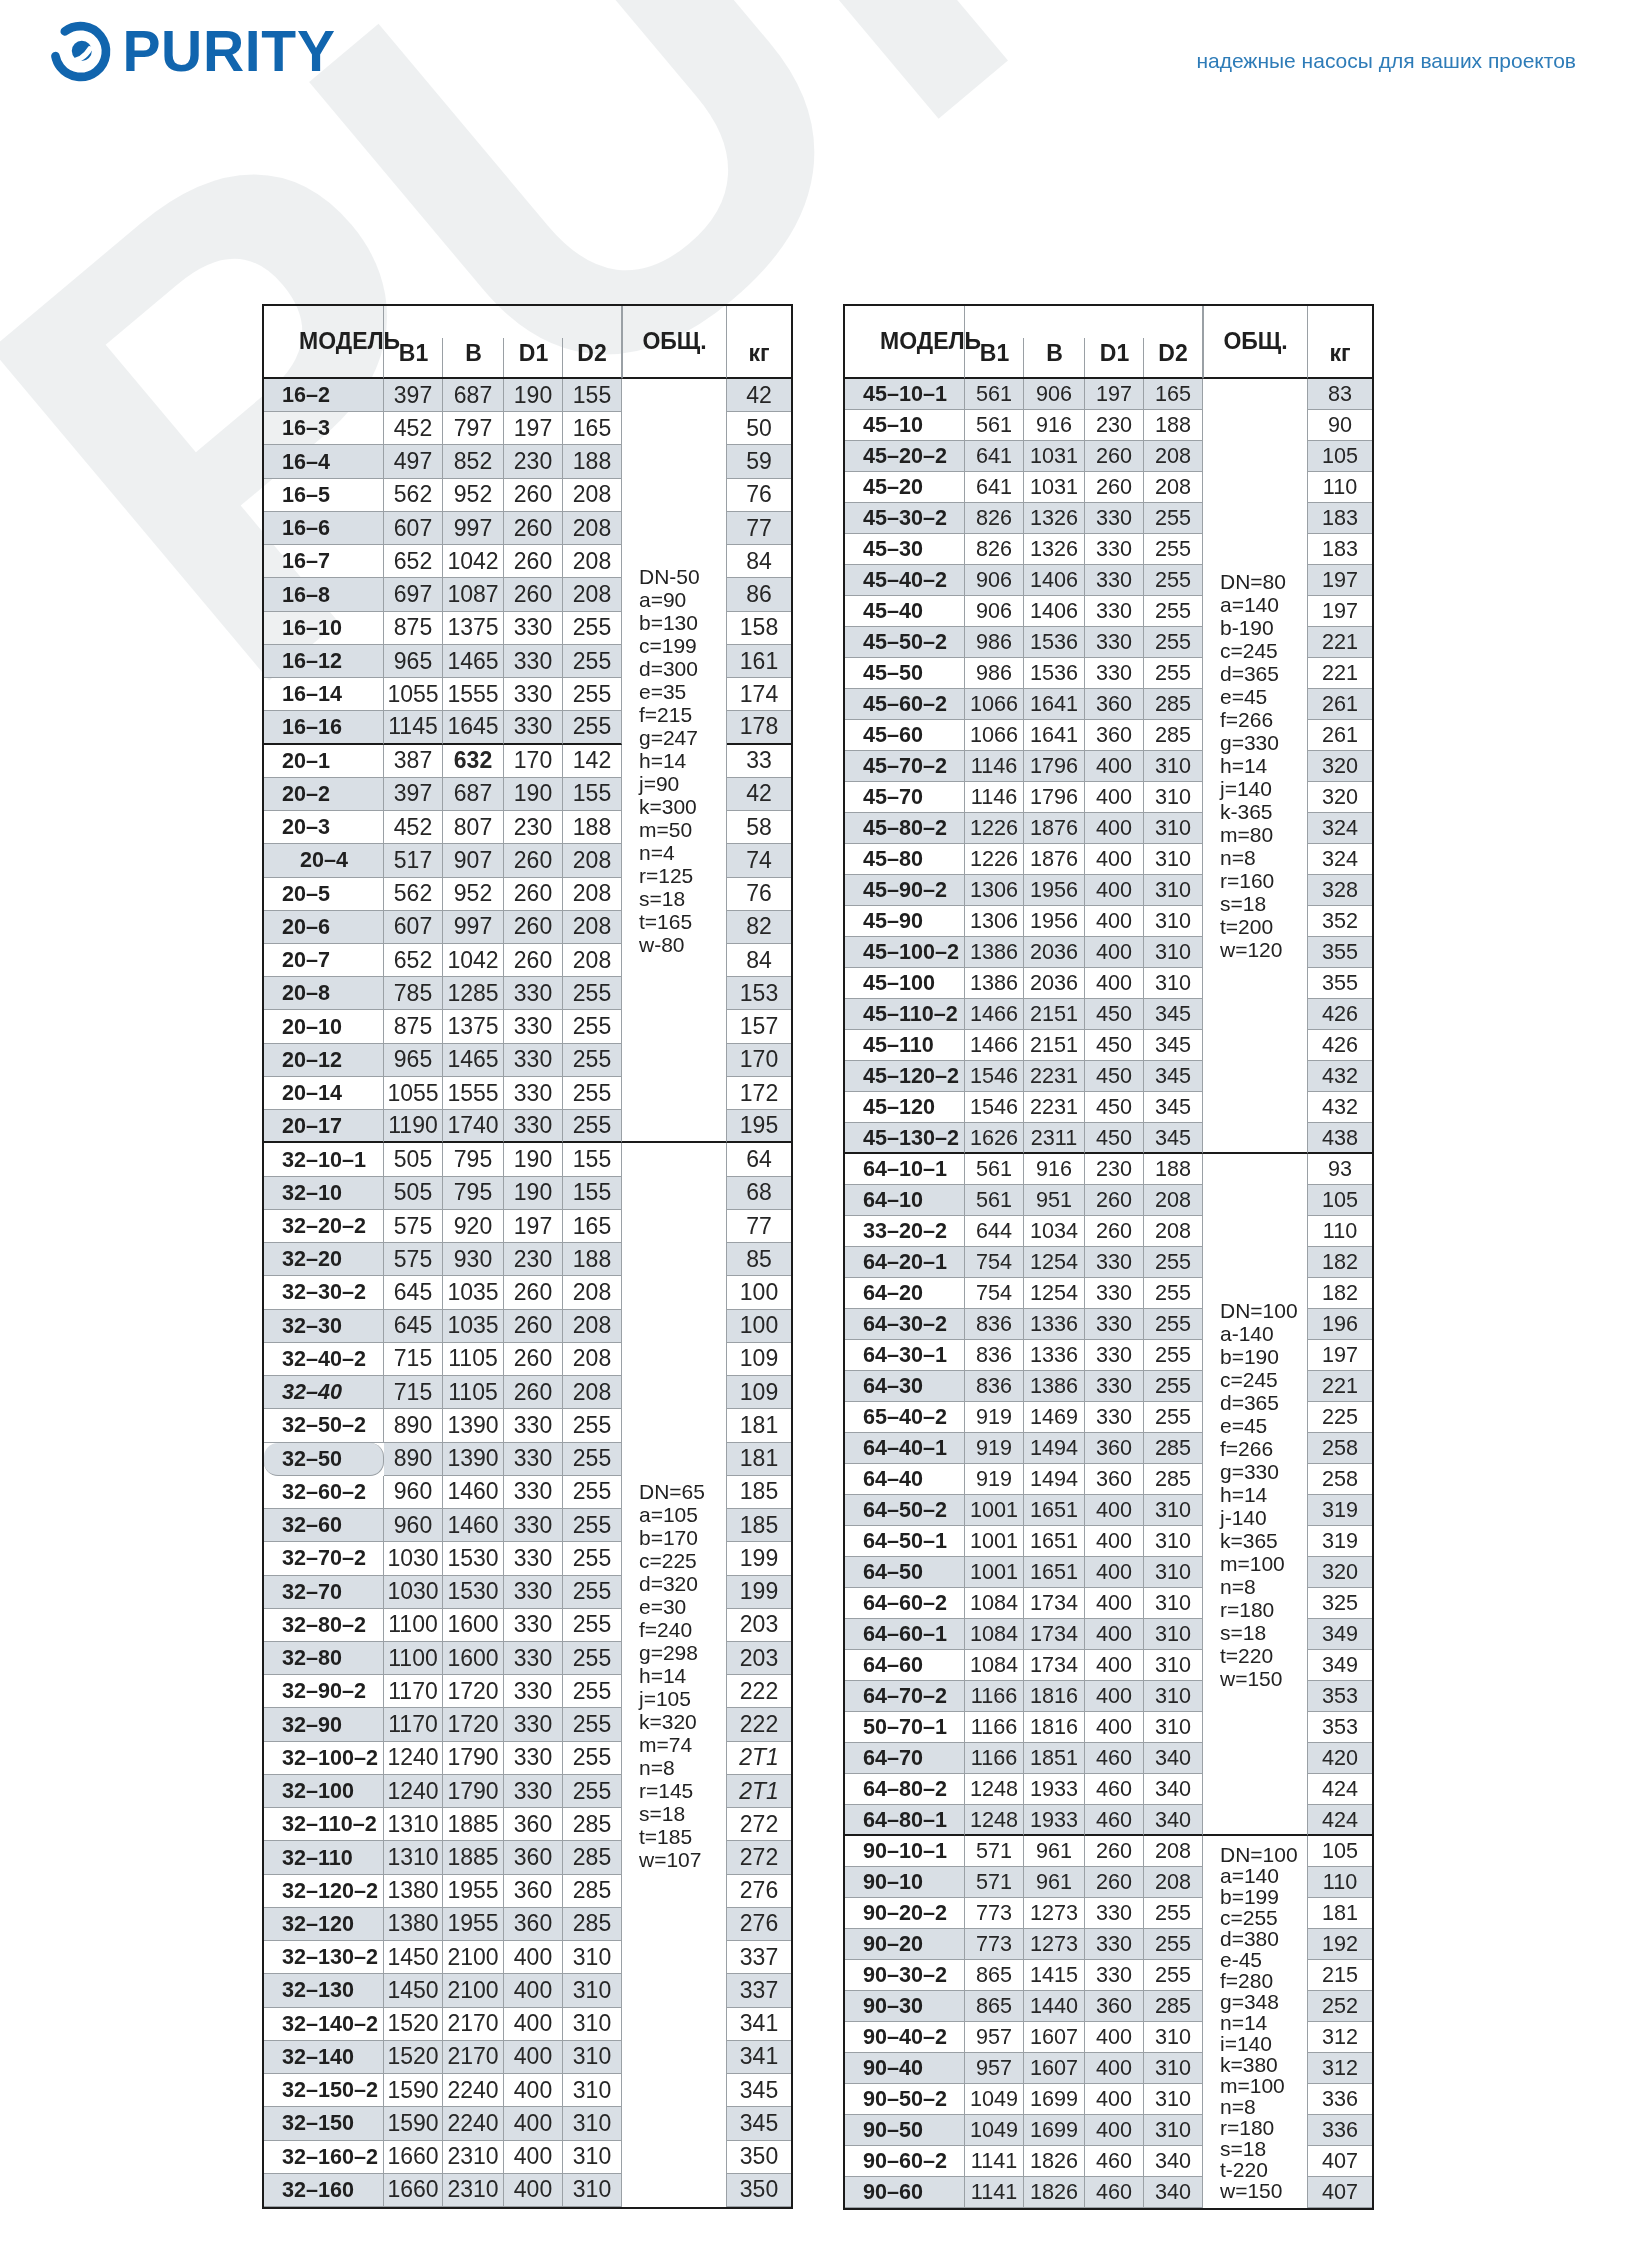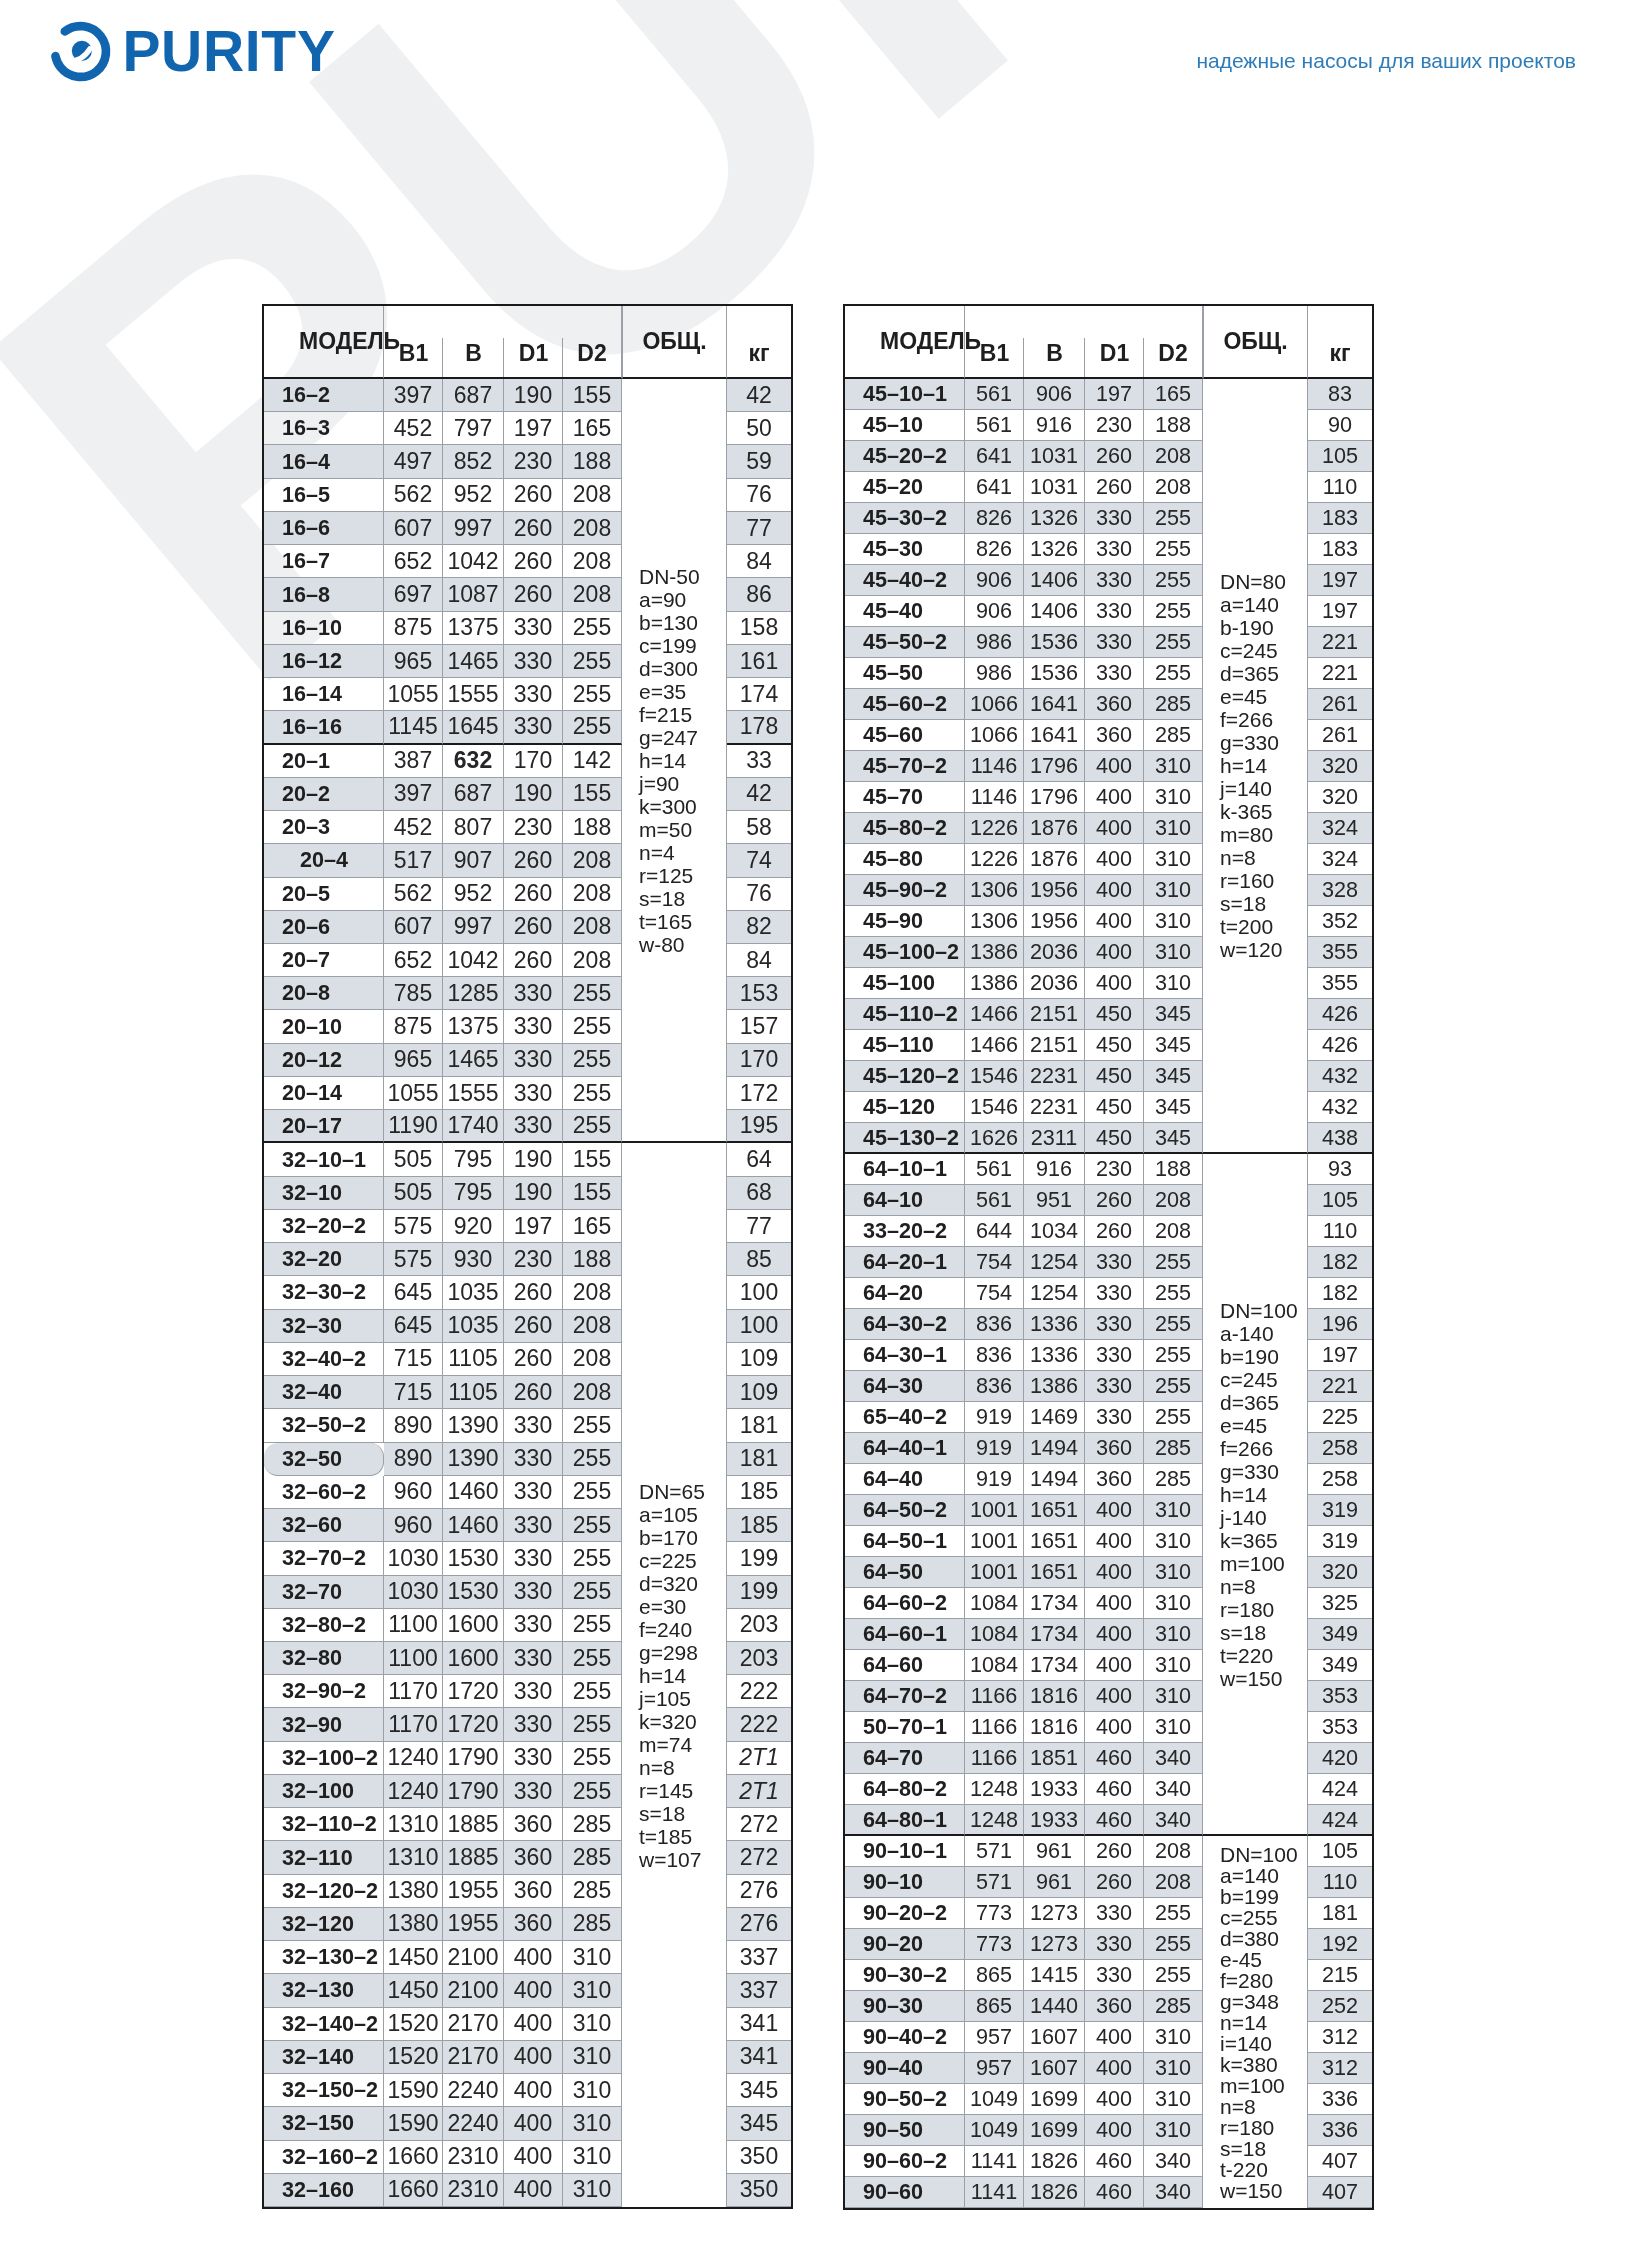--- a/index.html
+++ b/index.html
@@ -248,21 +248,21 @@
     <div class="c num shaded" style="grid-area: 30 / 3;">1035</div>
     <div class="c num shaded" style="grid-area: 30 / 4;">260</div>
     <div class="c num shaded" style="grid-area: 30 / 5;">208</div>
     <div class="c num kg shaded" style="grid-area: 30 / 7;">100</div>
     <div class="c model" style="grid-area: 31 / 1;">32–40–2</div>
     <div class="c num" style="grid-area: 31 / 2;">715</div>
     <div class="c num" style="grid-area: 31 / 3;">1105</div>
     <div class="c num" style="grid-area: 31 / 4;">260</div>
     <div class="c num" style="grid-area: 31 / 5;">208</div>
     <div class="c num kg" style="grid-area: 31 / 7;">109</div>
-    <div class="c model shaded" style="grid-area: 32 / 1;">32–40</div>
+    <div class="c model shaded" style="grid-area: 32 / 1; font-style: italic;">32–40</div>
     <div class="c num shaded" style="grid-area: 32 / 2;">715</div>
     <div class="c num shaded" style="grid-area: 32 / 3;">1105</div>
     <div class="c num shaded" style="grid-area: 32 / 4;">260</div>
     <div class="c num shaded" style="grid-area: 32 / 5;">208</div>
     <div class="c num kg shaded" style="grid-area: 32 / 7;">109</div>
     <div class="c model" style="grid-area: 33 / 1;">32–50–2</div>
     <div class="c num" style="grid-area: 33 / 2;">890</div>
     <div class="c num" style="grid-area: 33 / 3;">1390</div>
     <div class="c num" style="grid-area: 33 / 4;">330</div>
     <div class="c num" style="grid-area: 33 / 5;">255</div>

